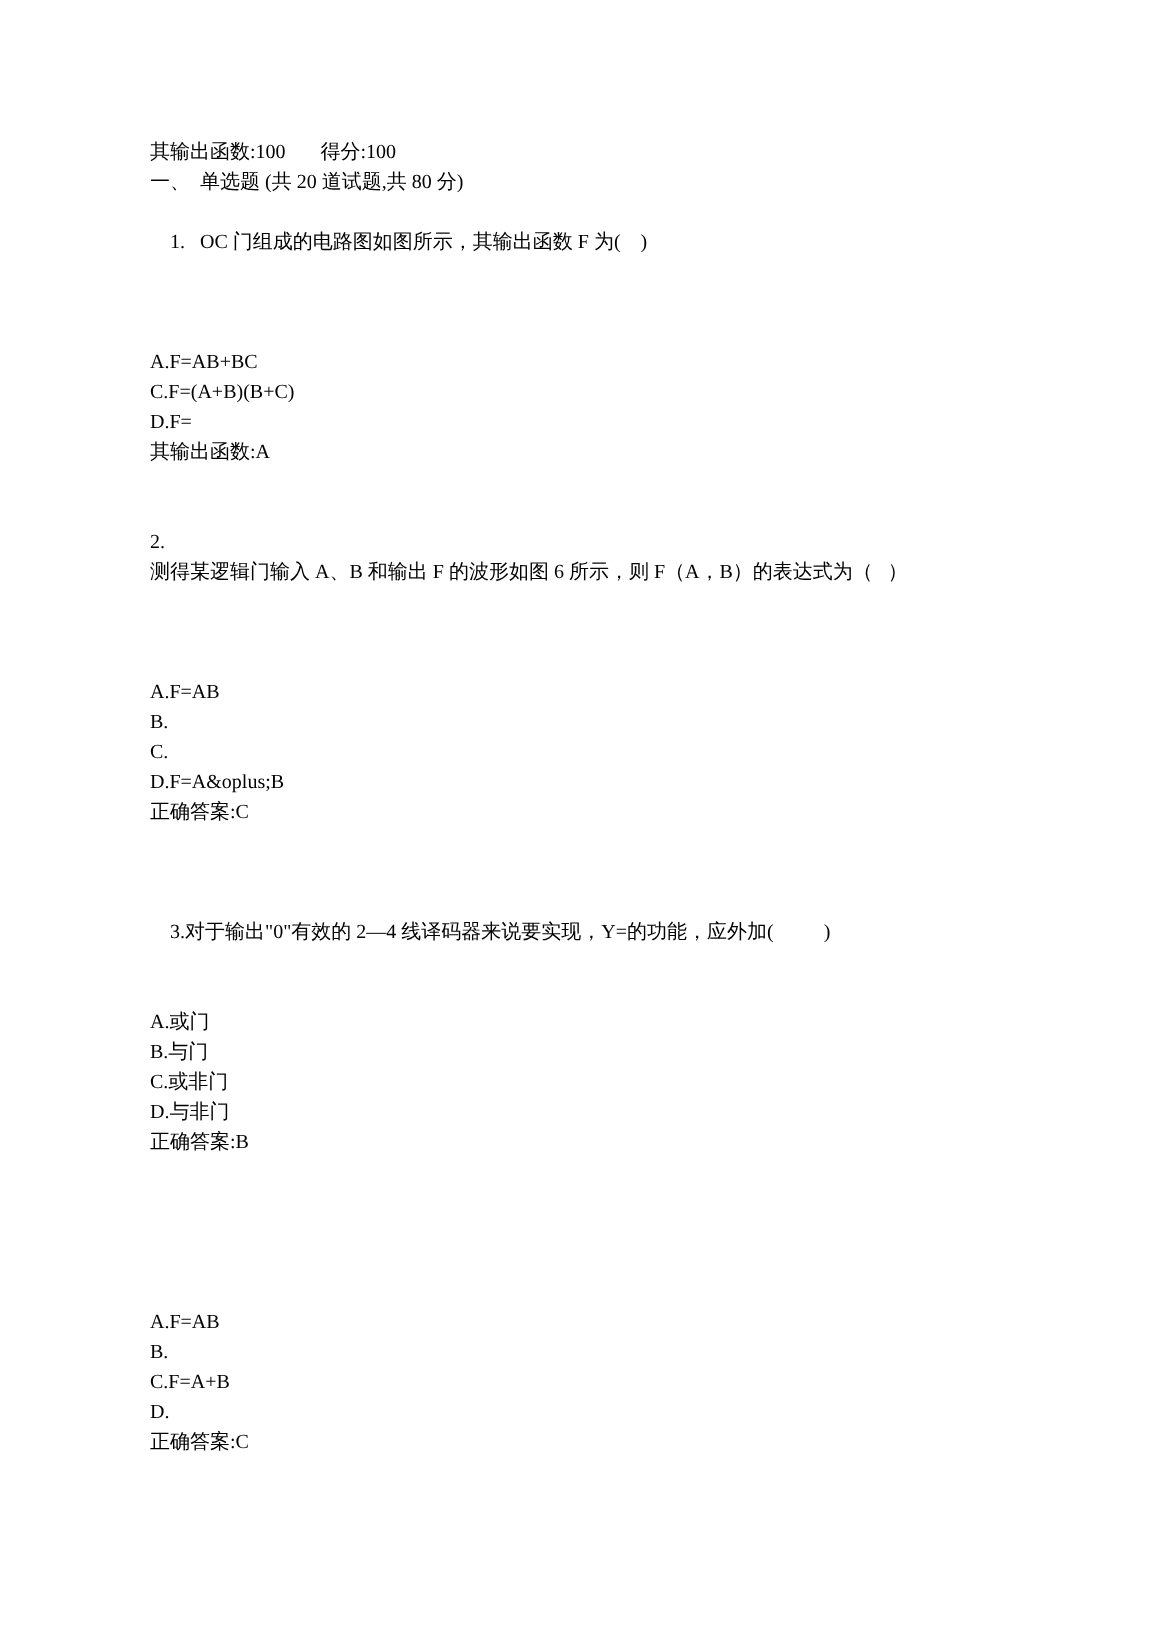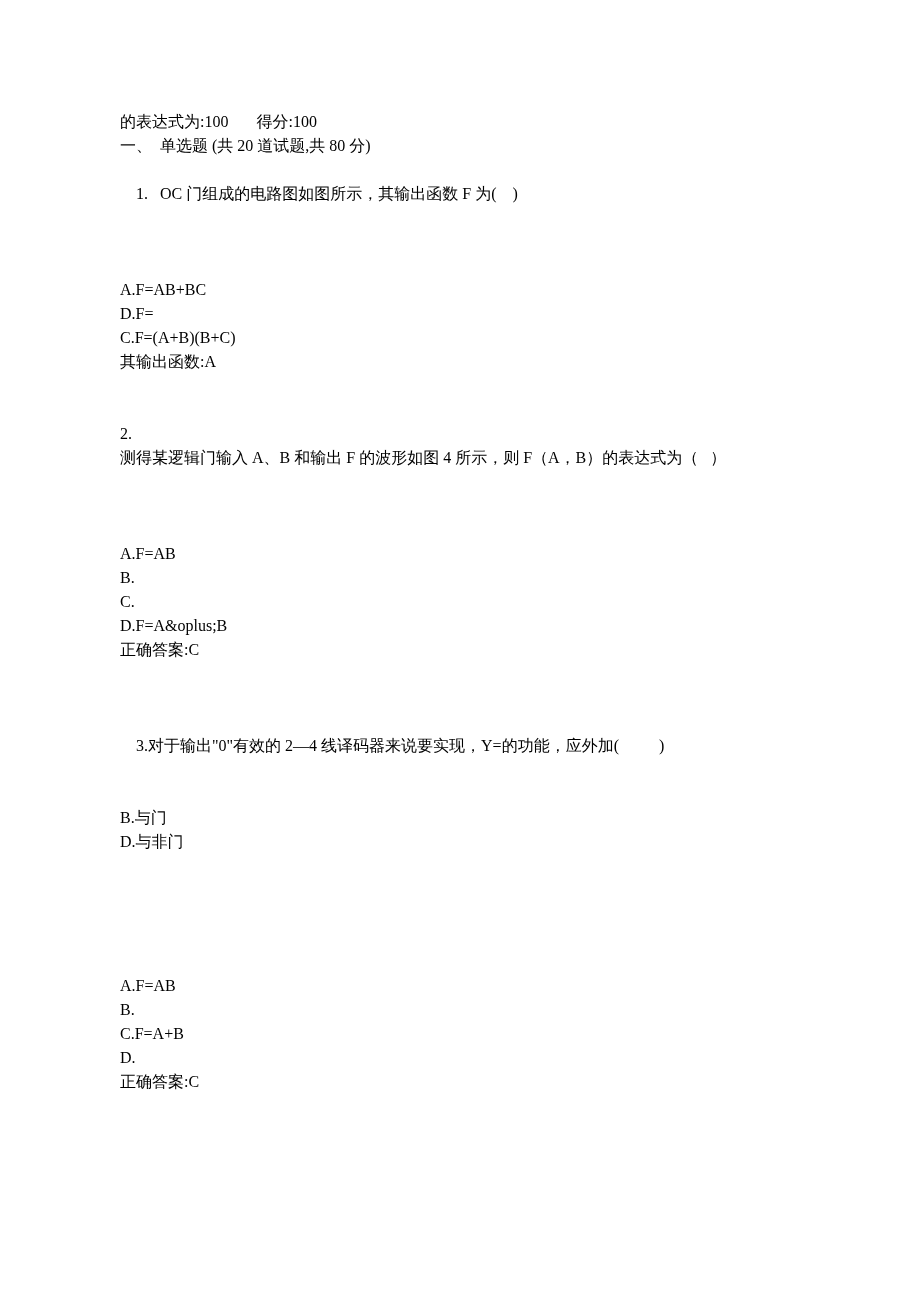--- a/index.html
+++ b/index.html
@@ -26,52 +26,55 @@
   }
   .spacer-lg {
     height: 48px;
   }
 </style>
 </head>
 <body>
 
 <div class="page">
 
-  <p class="line">的表达式为:100       得分:100</p>
+  <p class="line">其输出函数:100       得分:100</p>
   <p class="line">一、  单选题 (共 20 道试题,共 80 分)</p>
 
   <p class="line">
     <span>1.   </span><span>OC 门组成的电路图如图所示，其输出函数 F 为(    )</span>
   </p>
   <div class="spacer-lg"></div>
   <p class="line">A.F=AB+BC</p>
+  <p class="line">C.F=(A+B)(B+C)</p>
   <p class="line">D.F=</p>
-  <p class="line">C.F=(A+B)(B+C)</p>
   <p class="line">其输出函数:A</p>
 
   <div class="spacer-lg"></div>
 
   <p class="line">2.</p>
-  <p class="line">测得某逻辑门输入 A、B 和输出 F 的波形如图 4 所示，则 F（A，B）的表达式为（   ）</p>
+  <p class="line">测得某逻辑门输入 A、B 和输出 F 的波形如图 6 所示，则 F（A，B）的表达式为（   ）</p>
   <div class="spacer-lg"></div>
   <div class="spacer"></div>
   <p class="line">A.F=AB</p>
   <p class="line">B.</p>
   <p class="line">C.</p>
   <p class="line">D.F=A&amp;oplus;B</p>
   <p class="line">正确答案:C</p>
 
   <div class="spacer-lg"></div>
 
   <p class="line">
     <span>3.</span><span>对于输出"0"有效的 2—4 线译码器来说要实现，Y=的功能，应外加(          )</span>
   </p>
   <div class="spacer"></div>
+  <p class="line">A.或门</p>
   <p class="line">B.与门</p>
+  <p class="line">C.或非门</p>
   <p class="line">D.与非门</p>
+  <p class="line">正确答案:B</p>
 
   <div class="spacer-lg"></div>
 
   <div class="spacer-lg"></div>
   <div class="spacer"></div>
   <p class="line">A.F=AB</p>
   <p class="line">B.</p>
   <p class="line">C.F=A+B</p>
   <p class="line">D.</p>
   <p class="line">正确答案:C</p>

